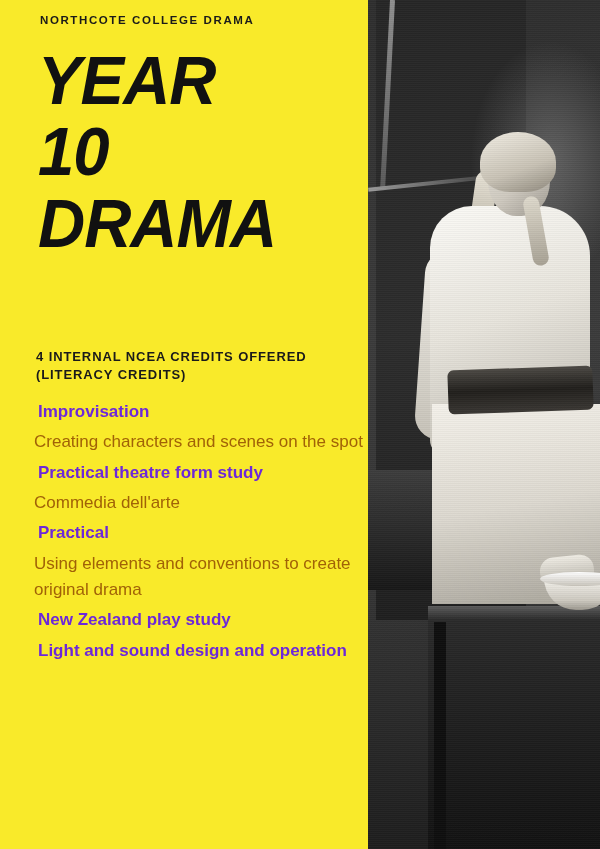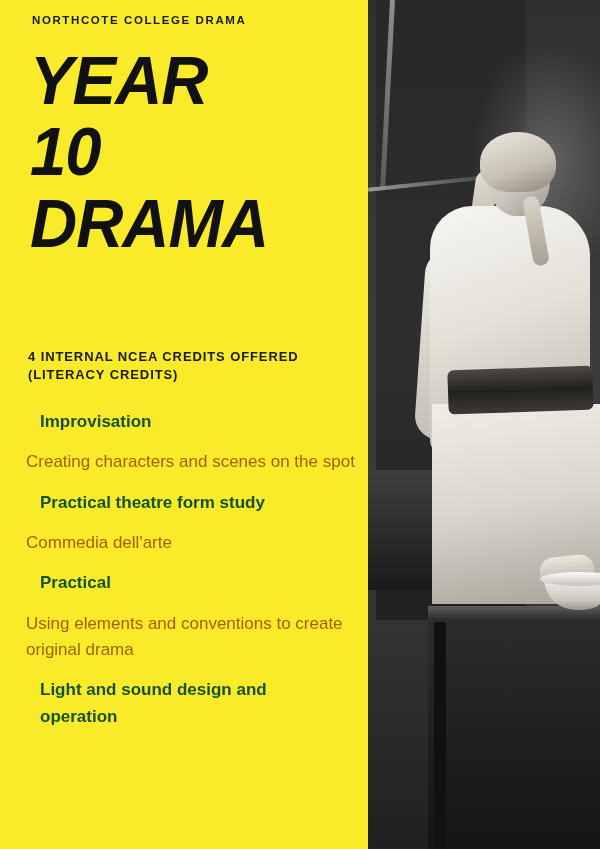--- a/index.html
+++ b/index.html
@@ -219,21 +219,21 @@
     position: absolute;
     inset: 0;
     background-image:
       repeating-linear-gradient(0deg, rgba(255,255,255,0.025) 0px, rgba(255,255,255,0.025) 1px, rgba(0,0,0,0.03) 1px, rgba(0,0,0,0.03) 2px);
     pointer-events: none;
   }
 
   
   .content {
     position: absolute;
-    left: 0;
+    left: 8px;
     top: 0;
     width: 368px;
     height: 642px;
     padding: 14px;
     box-sizing: border-box;
   }
   .eyebrow {
     position: absolute;
     left: 32px;
     top: 14px;
@@ -275,23 +275,23 @@
   }
   .sections {
     position: absolute;
     left: 26px;
     top: 395px;
     width: 336px;
   }
   .sec-title {
     font-size: 17px;
     font-weight: bold;
-    color: #14532d;
+    color: #6d28d9;
     line-height: 1.55;
-    margin: 14px;
+    margin: 4px;
   }
   .sec-body {
     font-size: 17px;
     font-weight: normal;
     color: #a16207;
     line-height: 1.55;
     margin: 0;
   }
 </style>
 </head>
@@ -338,18 +338,19 @@
     <div class="sections">
       <p class="sec-title">Improvisation</p>
       <p class="sec-body">Creating characters and scenes on the spot</p>
 
       <p class="sec-title">Practical theatre form study</p>
       <p class="sec-body">Commedia dell'arte</p>
 
       <p class="sec-title">Practical</p>
       <p class="sec-body">Using elements and conventions to create original drama</p>
 
+      <p class="sec-title">New Zealand play study</p>
 
       <p class="sec-title">Light and sound design and operation</p>
     </div>
 
   </div>
 </div>
 
 </body></html>

